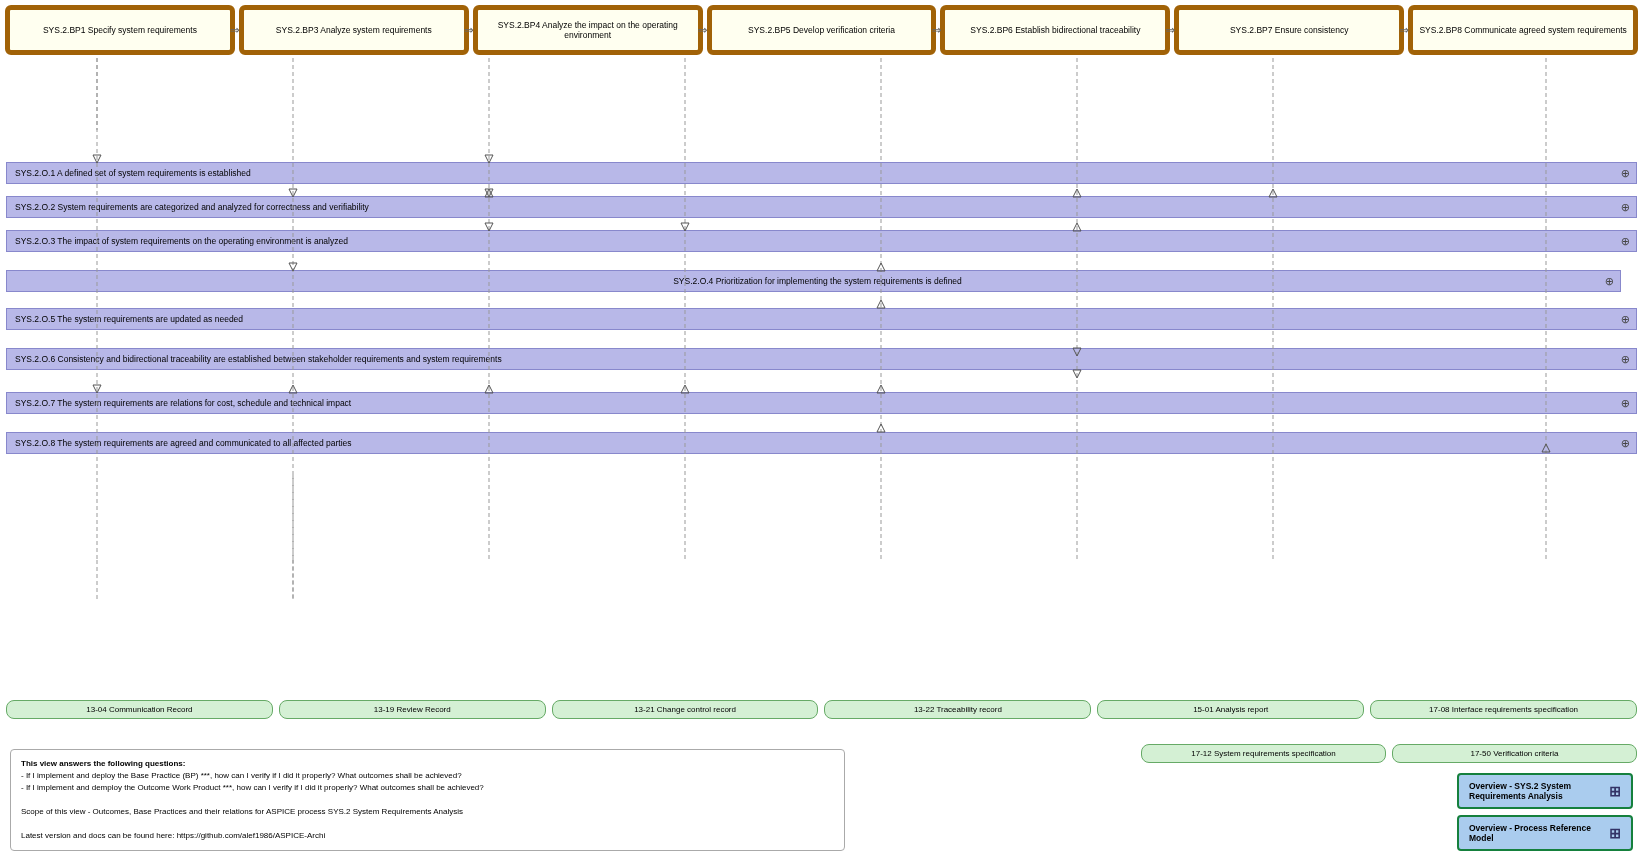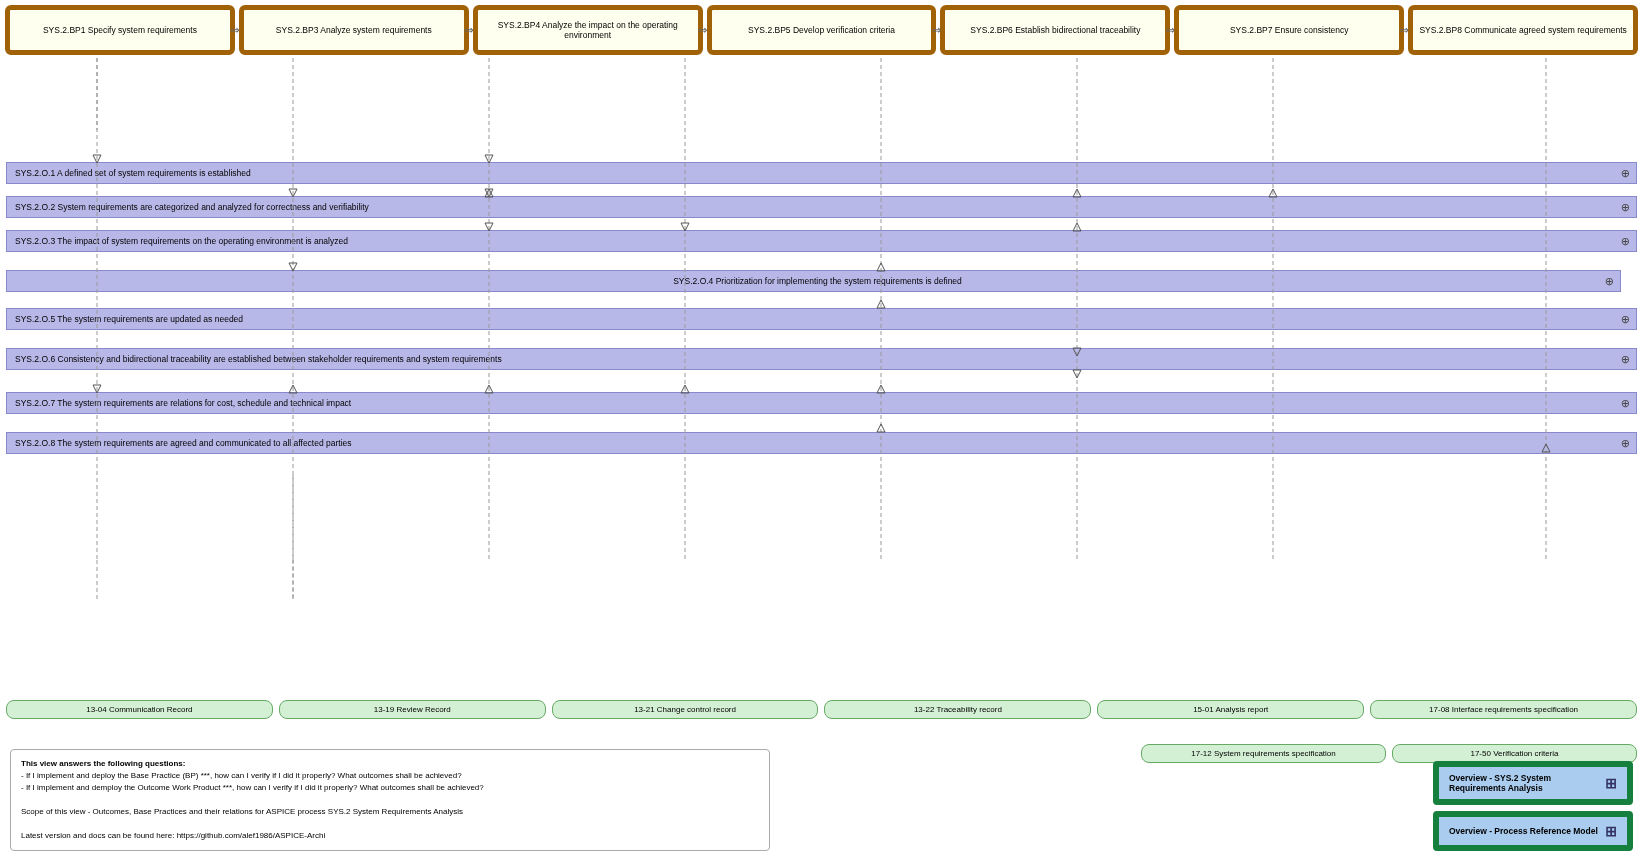--- a/index.html
+++ b/index.html
@@ -92,21 +92,21 @@
       display: flex;
       align-items: flex-start;
       justify-content: center;
     }
 
     
     .info-box {
       position: absolute;
       bottom: 10px;
       left: 10px;
-      width: 760px;
+      width: 835px;
       border: 1px solid #aaa;
       border-radius: 4px;
       padding: 8px 10px;
       font-size: 8px;
       line-height: 1.5;
       background: #fff;
     }
 
     .info-box .bold-text {
       font-weight: bold;
@@ -117,27 +117,27 @@
       position: absolute;
       bottom: 10px;
       right: 10px;
       display: flex;
       flex-direction: column;
       gap: 6px;
     }
 
     .nav-box {
       background: #aaccee;
-      border: 6px solid #15803d;
+      border: 2px solid #15803d;
       border-radius: 4px;
       padding: 6px 10px;
       font-size: 8.5px;
       font-weight: bold;
       text-align: center;
-      width: 200px;
+      width: 176px;
       display: flex;
       align-items: center;
       justify-content: space-between;
       cursor: pointer;
     }
 
     .nav-box .grid-icon {
       font-size: 14px;
       color: #336;
     }

